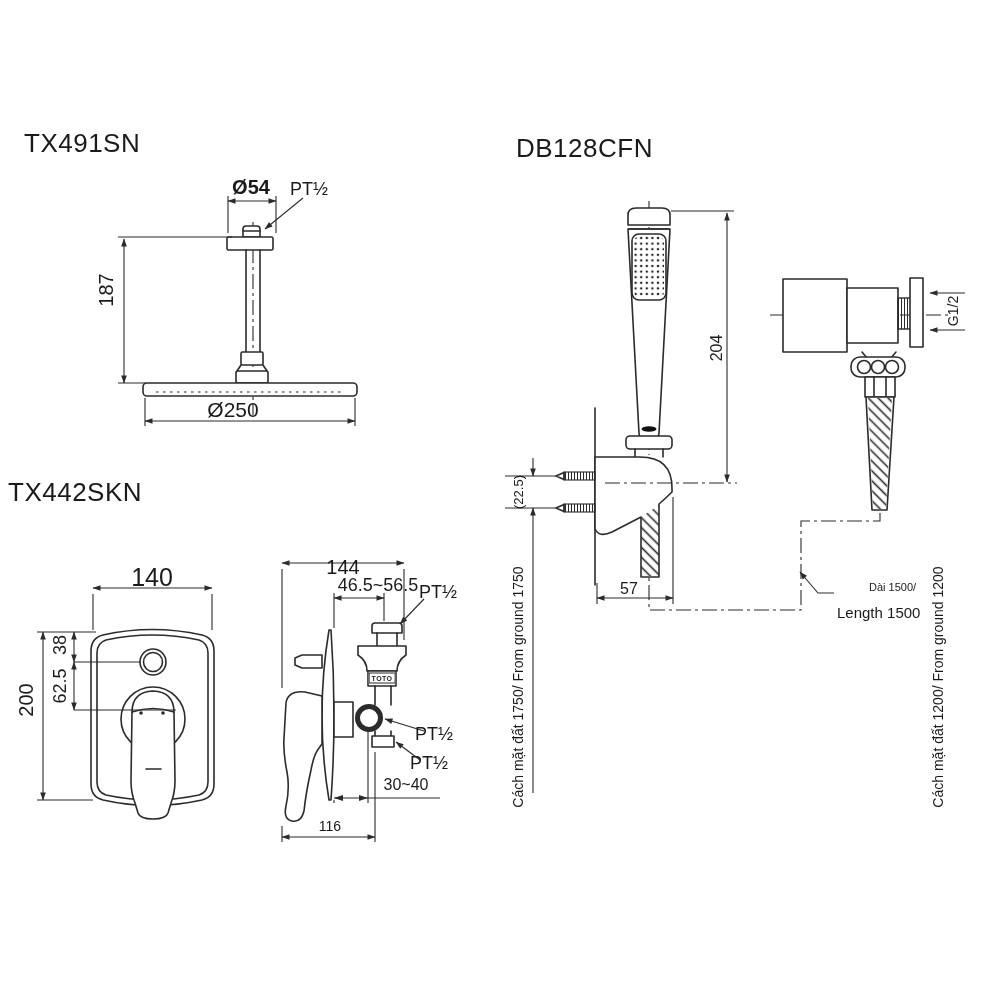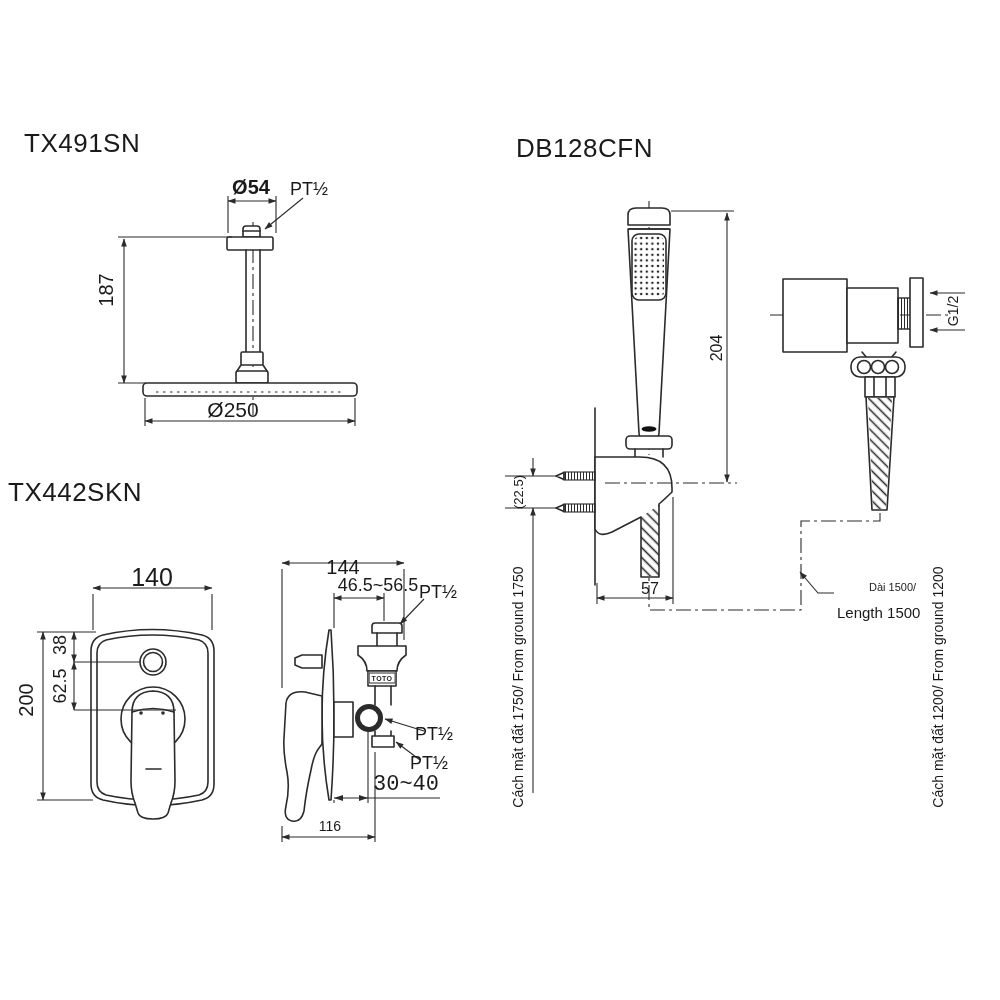--- a/index.html
+++ b/index.html
@@ -181,26 +181,26 @@
   <div class="lbl" style="left:152px;top:577px;font-size:25px;">140</div>
   <div class="lbl rot" style="left:60px;top:645px;font-size:18px;">38</div>
   <div class="lbl rot" style="left:60px;top:686px;font-size:18px;">62.5</div>
   <div class="lbl rot" style="left:26px;top:700px;font-size:20px;">200</div>
 
   <div class="lbl" style="left:343px;top:567px;font-size:20px;">144</div>
   <div class="lbl" style="left:360px;top:585px;font-size:18px;margin-left:18px;">46.5~56.5</div>
   <div class="lbl" style="left:438px;top:592px;font-size:18px;">PT½</div>
   <div class="lbl" style="left:434px;top:734px;font-size:18px;">PT½</div>
   <div class="lbl" style="left:429px;top:763px;font-size:18px;">PT½</div>
-  <div class="lbl" style="left:406px;top:785px;font-size:22px;font-family:Liberation Mono, monospace;">30~40</div>
+  <div class="lbl" style="left:406px;top:785px;font-size:16px;">30~40</div>
   <div class="lbl" style="left:330px;top:826px;font-size:14px;">116</div>
   <div class="lbl" style="left:382px;top:678px;font-size:7px;font-weight:bold;letter-spacing:.4px;border:1px solid #2b2b2b;padding:1px 2px;background:#fff;">TOTO</div>
 
   <div class="lbl rot" style="left:717px;top:348px;font-size:16px;">204</div>
   <div class="lbl rot" style="left:518px;top:492px;font-size:13px;">(22.5)</div>
-  <div class="lbl" style="left:629px;top:589px;font-size:16px;margin-left:21px;">57</div>
+  <div class="lbl" style="left:629px;top:589px;font-size:16px;">57</div>
   <div class="lbl rot" style="left:953px;top:311px;font-size:14px;">G1/2</div>
   <div class="anch" style="left:869px;top:581px;font-size:11px;">Dài 1500/</div>
   <div class="anch" style="left:837px;top:604px;font-size:15px;text-align:right;">Length 1500</div>
   <div class="lbl rot" style="left:518px;top:687px;font-size:14px;">Cách mặt đất 1750/ From ground 1750</div>
   <div class="lbl rot" style="left:938px;top:687px;font-size:14px;">Cách mặt đất 1200/ From ground 1200</div>
 
 </div>
 
 </body></html>

